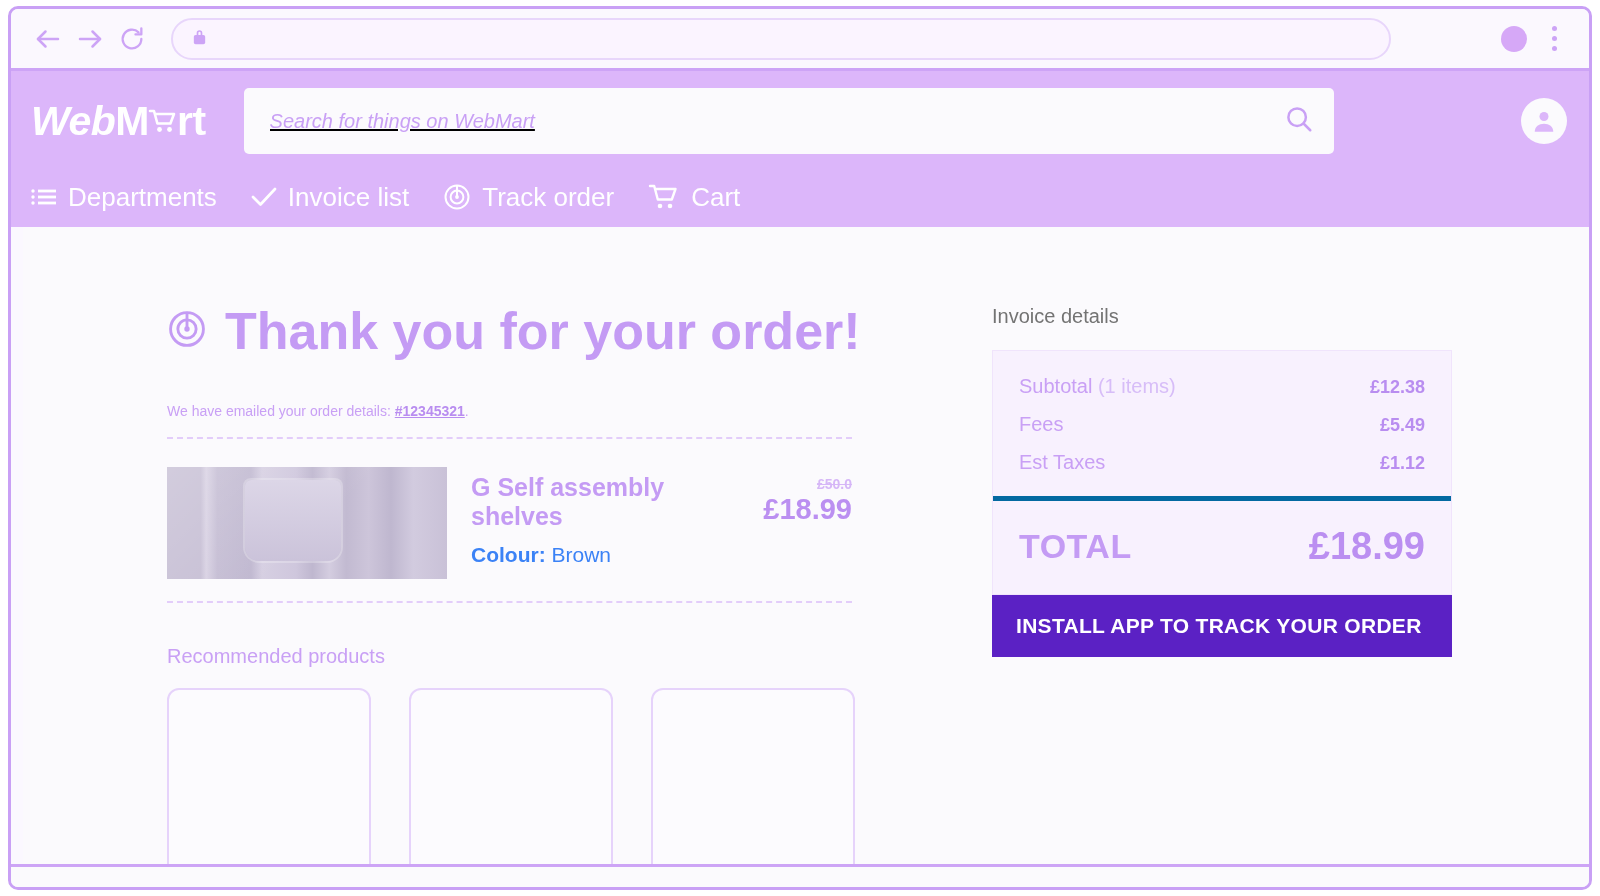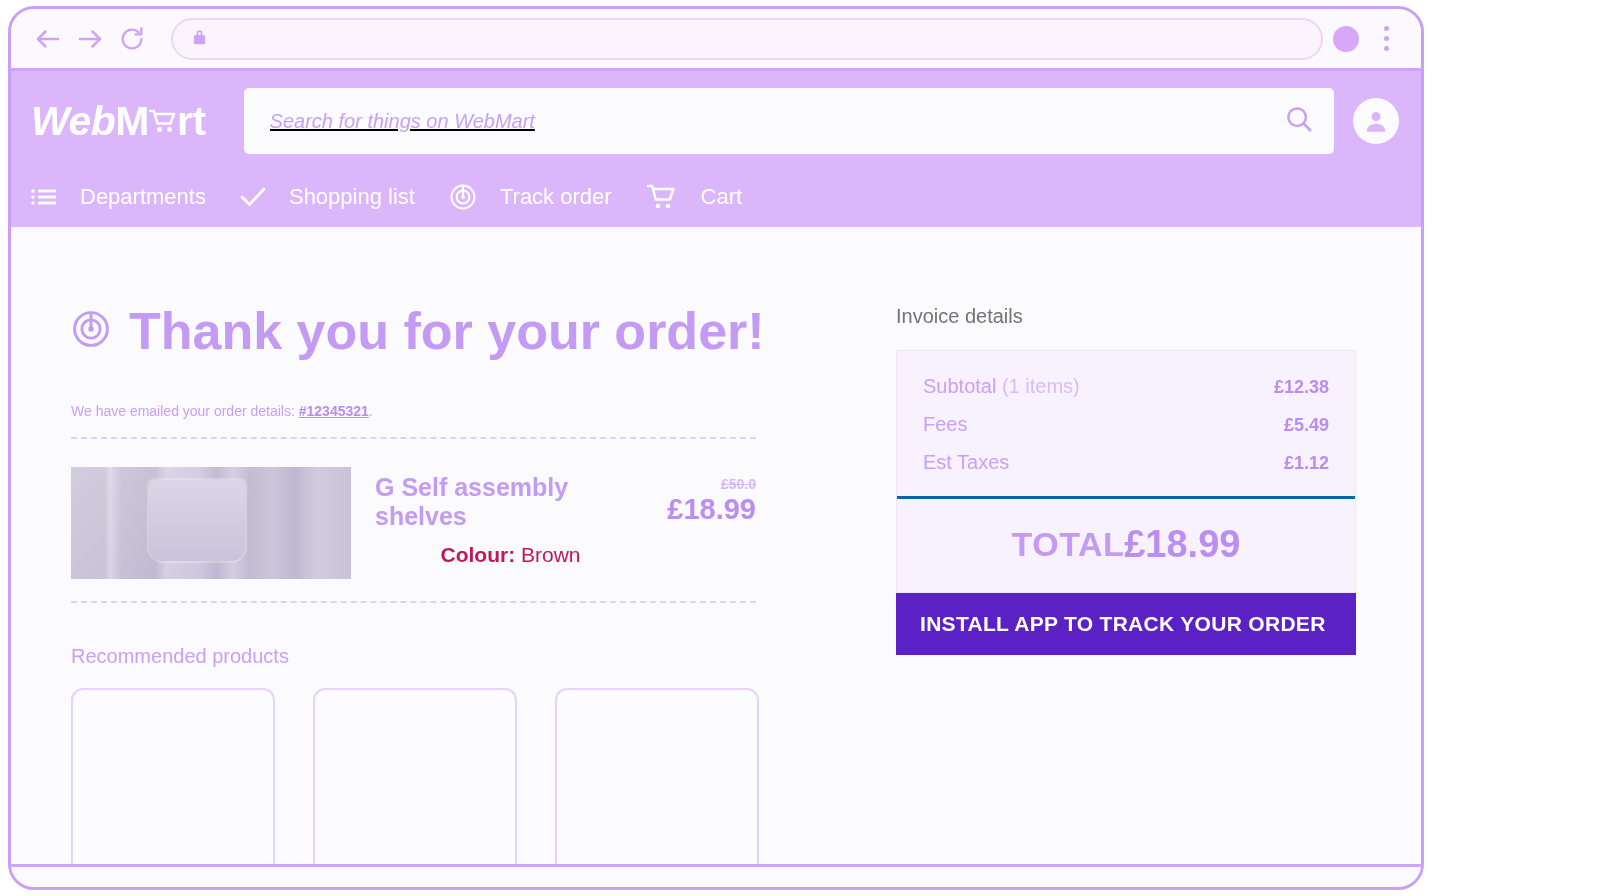--- a/index.html
+++ b/index.html
@@ -10,24 +10,24 @@
     overflow: hidden;
     background: #ffffff;
     font-family: "Liberation Sans", sans-serif;
   }
 
   
   #browser-window {
     position: absolute;
     left: 8px;
     top: 6px;
-    width: 1416px;
+    width: 1584px;
     height: 884px;
     border: 3px solid #c9a0f5;
-    border-radius: 26px;
+    border-radius: 10px;
     background: #fbf8ff;
     overflow: hidden;
   }
 
   
   #browser-toolbar {
     position: absolute;
     left: 0; top: 0;
     width: 100%;
     height: 62px;
@@ -149,32 +149,32 @@
   #header-nav {
     display: flex;
     align-items: center;
     gap: 34px;
     padding: 0 20px;
     height: 52px;
   }
   .nav-item {
     display: flex;
     align-items: center;
-    gap: 23px;
+    gap: 11px;
     color: #ffffff;
-    font-size: 22px;
+    font-size: 26px;
     white-space: nowrap;
     cursor: pointer;
   }
   .nav-item .nav-icon { display: flex; align-items: center; }
 
   
   #page-body {
     position: absolute;
-    left: 0; top: 218px;
+    left: 12px; top: 218px;
     width: 100%;
     height: 637px;
     background: #fbfafd;
     overflow: hidden;
   }
   #page-bottom-strip {
     position: absolute;
     left: 0; top: 855px;
     width: 100%;
     height: 26px;
@@ -268,22 +268,21 @@
   }
   #product-title {
     font-size: 25px;
     font-weight: 700;
     color: #c49bf4;
     margin-bottom: 12px;
     line-height: 1.15;
   }
   #product-colour {
     font-size: 21px;
-    color: #be185d;
-    text-align: center;
+    color: #3b82f6;
   }
   #product-colour .col-label { font-weight: 700; }
   #product-price-box {
     flex: 0 0 auto;
     text-align: right;
     padding-top: 10px;
     min-width: 110px;
   }
   #price-old {
     font-size: 14px;
@@ -340,23 +339,23 @@
     align-items: baseline;
     font-size: 20px;
     margin-bottom: 15px;
   }
   .invoice-line:last-child { margin-bottom: 0; gap: 28px; }
   .invoice-label { color: #c9a0f5; }
   .invoice-label .muted { color: #d7bdf8; }
   .invoice-value { color: #b98df0; font-weight: 700; font-size: 18px; }
 
   #invoice-total-row {
-    border-top: 3px solid #0369a1;
-    display: flex;
-    justify-content: center;
+    border-top: 5px solid #0369a1;
+    display: flex;
+    justify-content: space-between;
     align-items: center;
     padding: 24px 26px 26px 26px;
   }
   #total-label {
     font-size: 34px;
     font-weight: 700;
     color: #c49bf4;
     letter-spacing: 0.5px;
   }
   #total-value {
@@ -483,21 +482,21 @@
         </span>
         <span>Departments</span>
       </div>
 
       <div class="nav-item">
         <span class="nav-icon">
           <svg width="26" height="22" viewBox="0 0 26 22" fill="none" stroke="#ffffff" stroke-width="2.7" stroke-linecap="round" stroke-linejoin="round">
             <polyline points="2,11 9.5,18.5 24,3"></polyline>
           </svg>
         </span>
-        <span>Shopping list</span>
+        <span>Invoice list</span>
       </div>
 
       <div class="nav-item">
         <span class="nav-icon">
           <svg width="28" height="28" viewBox="0 0 28 28" fill="none" stroke="#ffffff" stroke-width="2">
             <circle cx="14" cy="14" r="11.5"></circle>
             <circle cx="14" cy="14" r="6.4"></circle>
             <circle cx="14" cy="14" r="1.9" fill="#ffffff" stroke="none"></circle>
             <line x1="14" y1="14" x2="14" y2="3" stroke-linecap="round"></line>
           </svg>

